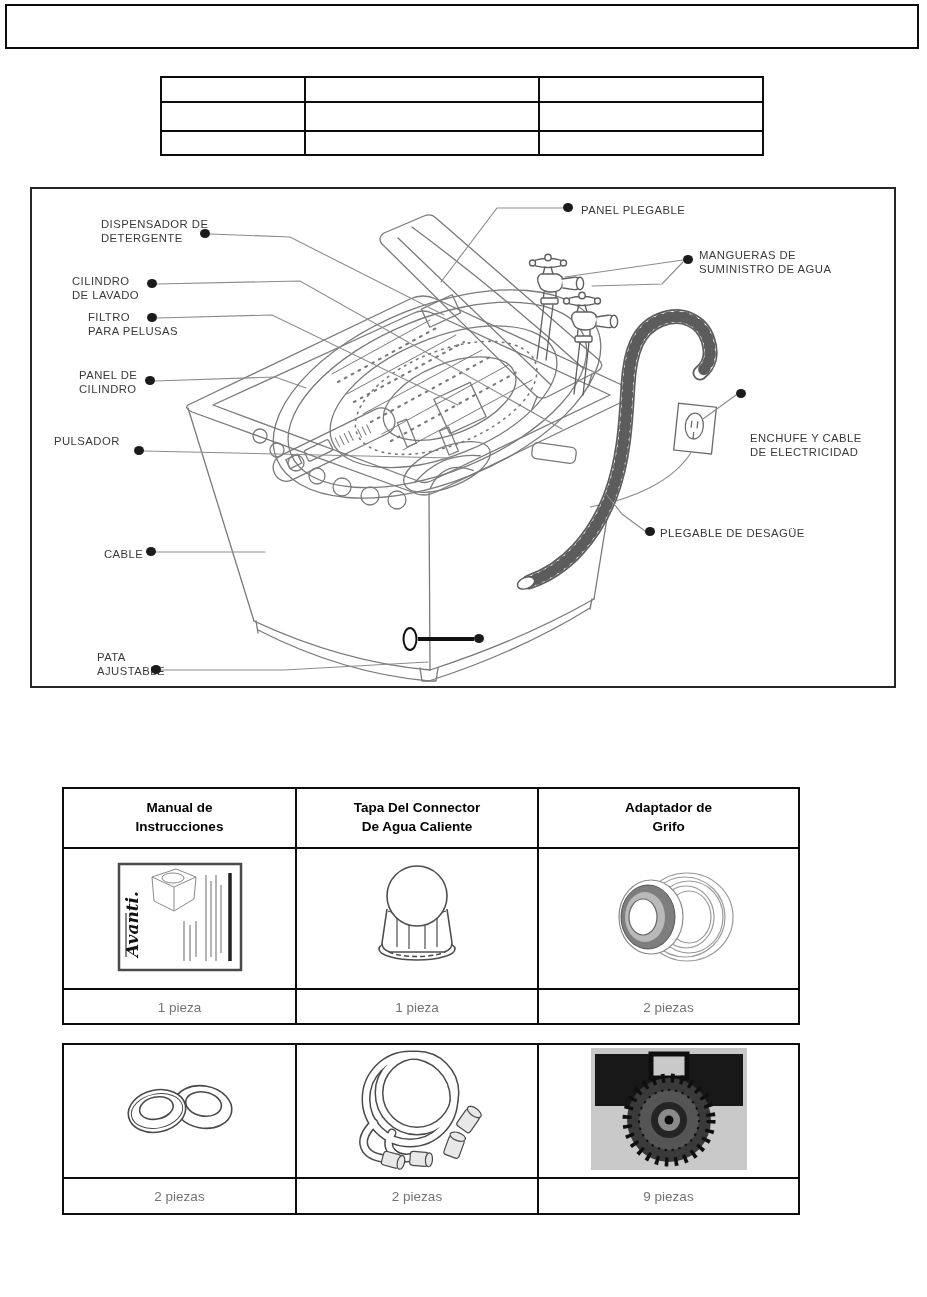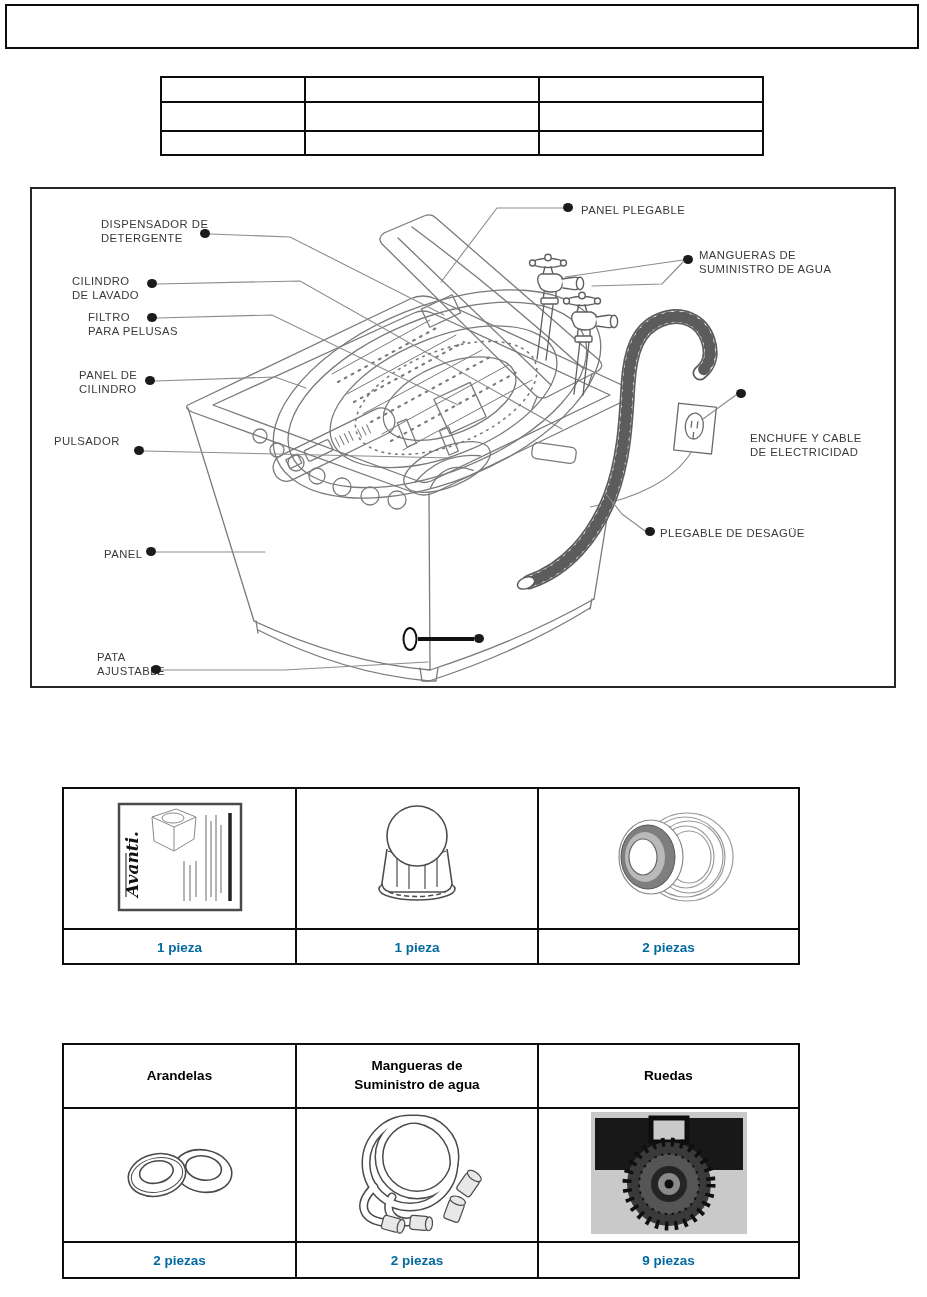--- a/index.html
+++ b/index.html
@@ -21,21 +21,21 @@
   .diagram-box{left:30px;top:187px;width:862px;height:497px;border:2px solid #262626;background:#fff;}
   .diagram-box svg{position:absolute;left:0;top:0;}
   .lbl{position:absolute;font-size:11.3px;line-height:13.6px;letter-spacing:.45px;
        color:#3a3a3a;white-space:pre-line;}
   .dot{position:absolute;width:10px;height:9px;border-radius:50%;background:#1b1b1b;}
 
   
   .parts-table{border-collapse:collapse;position:absolute;table-layout:fixed;background:#fff;}
   .parts-table td{border:2px solid #0d0d0d;text-align:center;vertical-align:middle;padding:0;}
   .pt-head{font-weight:bold;font-size:13.5px;color:#000;white-space:pre-line;line-height:1.4;}
-  .pt-qty{font-weight:bold;font-size:13.5px;color:#0369a1;}
+  .pt-qty{font-weight:normal;font-size:13.5px;color:#737373;}
   .t1{left:62px;top:787px;}
   .t1 tr.hd td{height:58px;}
   .t1 tr.im td{height:139px;}
   .t1 tr.qt td{height:33px;}
   .t2{left:62px;top:1043px;}
   .t2 tr.hd td{height:62px;}
   .t2 tr.im td{height:131px;}
   .t2 tr.qt td{height:34px;}
 </style>
 </head>
@@ -190,21 +190,21 @@
 
   <div class="lbl" style="left:69px;top:29px;">DISPENSADOR DE
 DETERGENTE</div>
   <div class="lbl" style="left:40px;top:86px;">CILINDRO
 DE LAVADO</div>
   <div class="lbl" style="left:56px;top:122px;">FILTRO
 PARA PELUSAS</div>
   <div class="lbl" style="left:47px;top:180px;">PANEL DE
 CILINDRO</div>
   <div class="lbl" style="left:22px;top:246px;">PULSADOR</div>
-  <div class="lbl" style="left:72px;top:359px;">PANEL</div>
+  <div class="lbl" style="left:72px;top:359px;">CABLE</div>
   <div class="lbl" style="left:37px;top:462px;margin-left:28px;">PATA
 AJUSTABLE</div>
   <div class="lbl" style="left:549px;top:15px;">PANEL PLEGABLE</div>
   <div class="lbl" style="left:667px;top:60px;">MANGUERAS DE
 SUMINISTRO DE AGUA</div>
   <div class="lbl" style="left:718px;top:195px;margin-top:48px;">ENCHUFE Y CABLE
 DE ELECTRICIDAD</div>
   <div class="lbl" style="left:628px;top:338px;">PLEGABLE DE DESAGÜE</div>
 
   <div class="dot" style="left:168px;top:40px;"></div>
@@ -221,20 +221,34 @@
   <div class="dot" style="left:442px;top:445px;"></div>
 </div>
 
 <table class="parts-table t1">
   <colgroup>
       <col style="width:233px">
       <col style="width:242px">
       <col style="width:261px">
     </colgroup>
   <tbody>
+      <tr class="hd">
+    <td>
+          <div class="pt-head">Manual de
+Instrucciones</div>
+        </td>
+    <td>
+          <div class="pt-head">Tapa Del Connector
+De Agua Caliente</div>
+        </td>
+    <td>
+          <div class="pt-head">Adaptador de
+Grifo</div>
+        </td>
+  </tr>
   <tr class="im">
     <td>
       
       <svg width="128" height="112" viewBox="0 0 128 112">
         <rect x="3" y="3" width="122" height="106" fill="#fff" stroke="#4a4a4a" stroke-width="2.5"></rect>
         <text transform="translate(22,96) rotate(-90)" font-family="DejaVu Serif, serif" font-style="italic" font-weight="bold" font-size="17" fill="#111">Avanti.</text>
         <path d="M10,96 L10,52" stroke="#111" stroke-width="1"></path>
         <g stroke="#8a8a8a" stroke-width="1" fill="none">
           <path d="M36,16 L60,8 L80,16 L58,26 Z M36,16 L38,40 L58,50 L58,26 M80,16 L78,38 L58,50"></path>
           <ellipse cx="57" cy="17" rx="11" ry="5"></ellipse>
@@ -284,32 +298,20 @@
 </tbody>
   </table>
 
 <table class="parts-table t2">
   <colgroup>
       <col style="width:233px">
       <col style="width:242px">
       <col style="width:261px">
     </colgroup>
   <tbody>
-      <tr class="hd">
-    <td>
-          <div class="pt-head">Arandelas</div>
-        </td>
-    <td>
-          <div class="pt-head">Mangueras de
-Suministro de agua</div>
-        </td>
-    <td>
-          <div class="pt-head">Ruedas</div>
-        </td>
-  </tr>
   <tr class="im">
     <td>
       
       <svg width="150" height="84" viewBox="0 0 150 84">
         <g fill="#fff" stroke="#4a4a4a" stroke-width="1.6">
           <g transform="rotate(10 98 40)">
             <ellipse cx="98" cy="40" rx="29" ry="21"></ellipse>
             <ellipse cx="98" cy="37" rx="18" ry="12"></ellipse>
           </g>
           <g transform="rotate(-12 52 44)">

